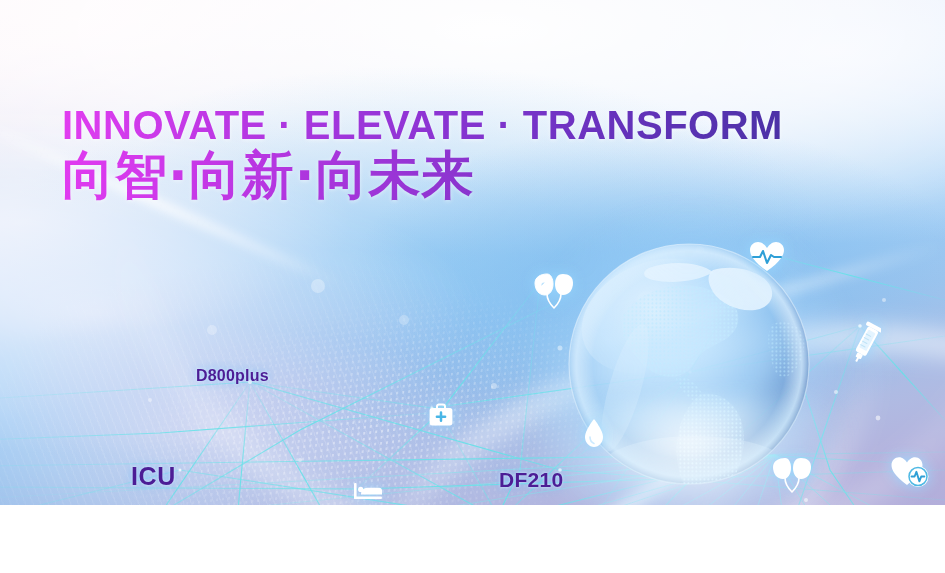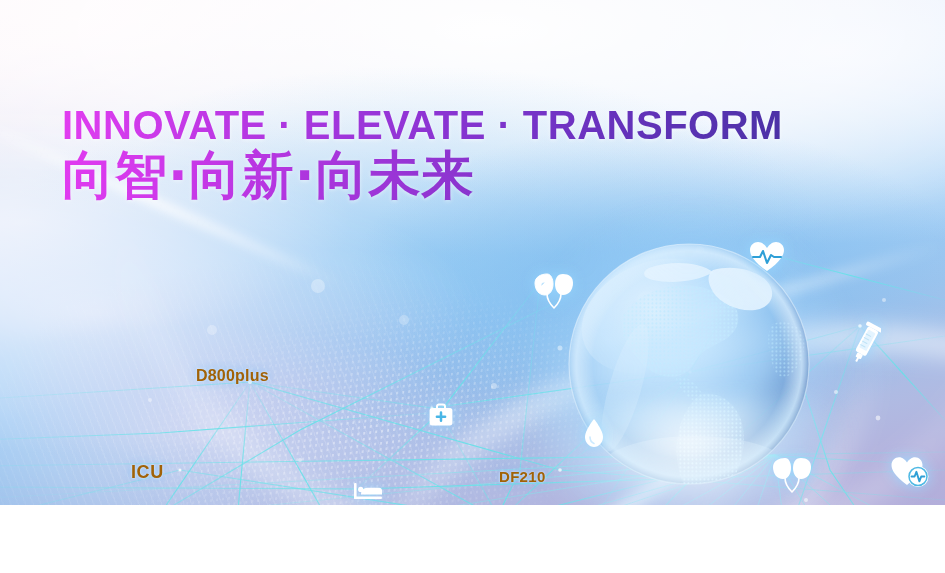--- a/index.html
+++ b/index.html
@@ -186,29 +186,29 @@
       #5a32b0 82%,
       #4c31a5 100%);
     -webkit-background-clip:text;background-clip:text;
     -webkit-text-fill-color:transparent;color:transparent;
     filter:drop-shadow(0 1px 2px rgba(255,255,255,.5));
   }
 
   
   .plabel{
     position:absolute;
-    color:#a16207;font-weight:700;
+    color:#4c1d95;font-weight:700;
     text-shadow:0 0 10px rgba(120,190,255,.9),0 0 3px rgba(255,255,255,.9);
     white-space:nowrap;
     user-select:none;
     text-align:center;
   }
   .lbl-d800{left:196px;top:367px;font-size:16px;letter-spacing:.2px;}
-  .lbl-icu{left:131px;top:462px;font-size:18px;letter-spacing:.6px;}
-  .lbl-df210{left:499px;top:468px;font-size:15px;letter-spacing:.3px;}
+  .lbl-icu{left:131px;top:462px;font-size:25px;letter-spacing:.6px;}
+  .lbl-df210{left:499px;top:468px;font-size:21px;letter-spacing:.3px;}
 
   
   .ico{position:absolute;display:block;filter:drop-shadow(0 0 7px rgba(150,215,255,.95));}
 </style>
 </head>
 <body>
 
 <div class="banner">
 
   <div class="bg-layer bg-base"></div>

